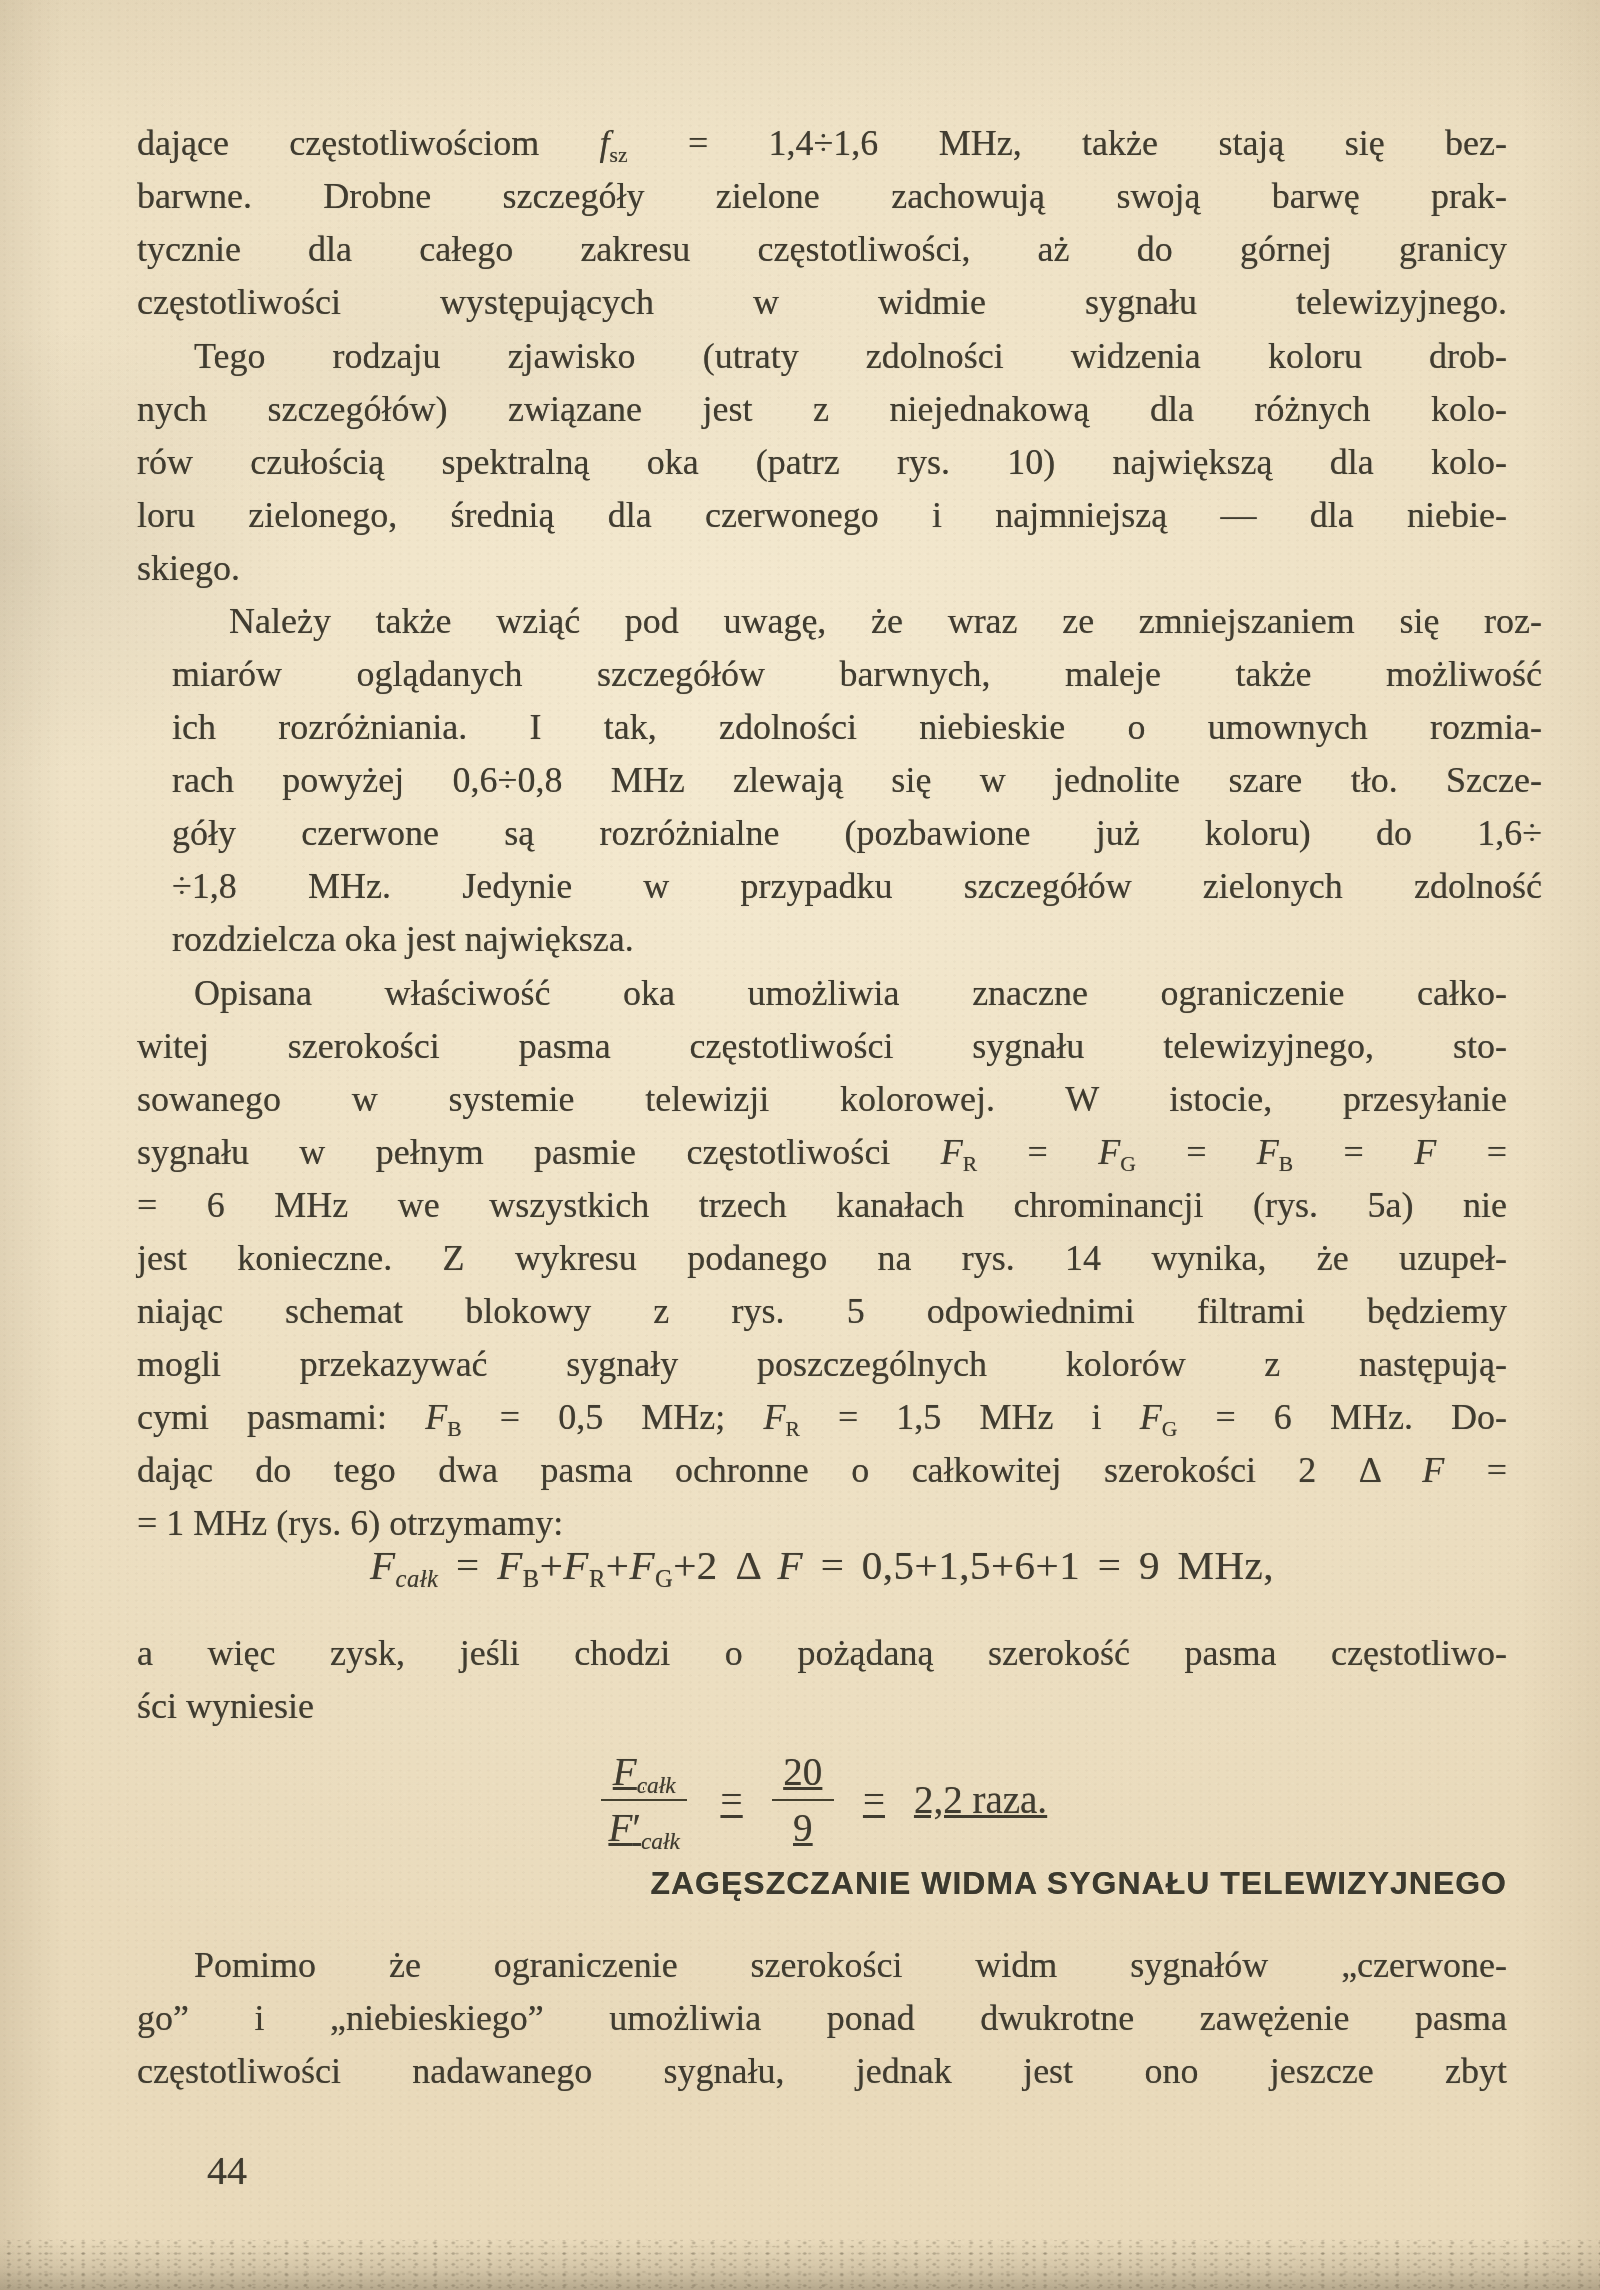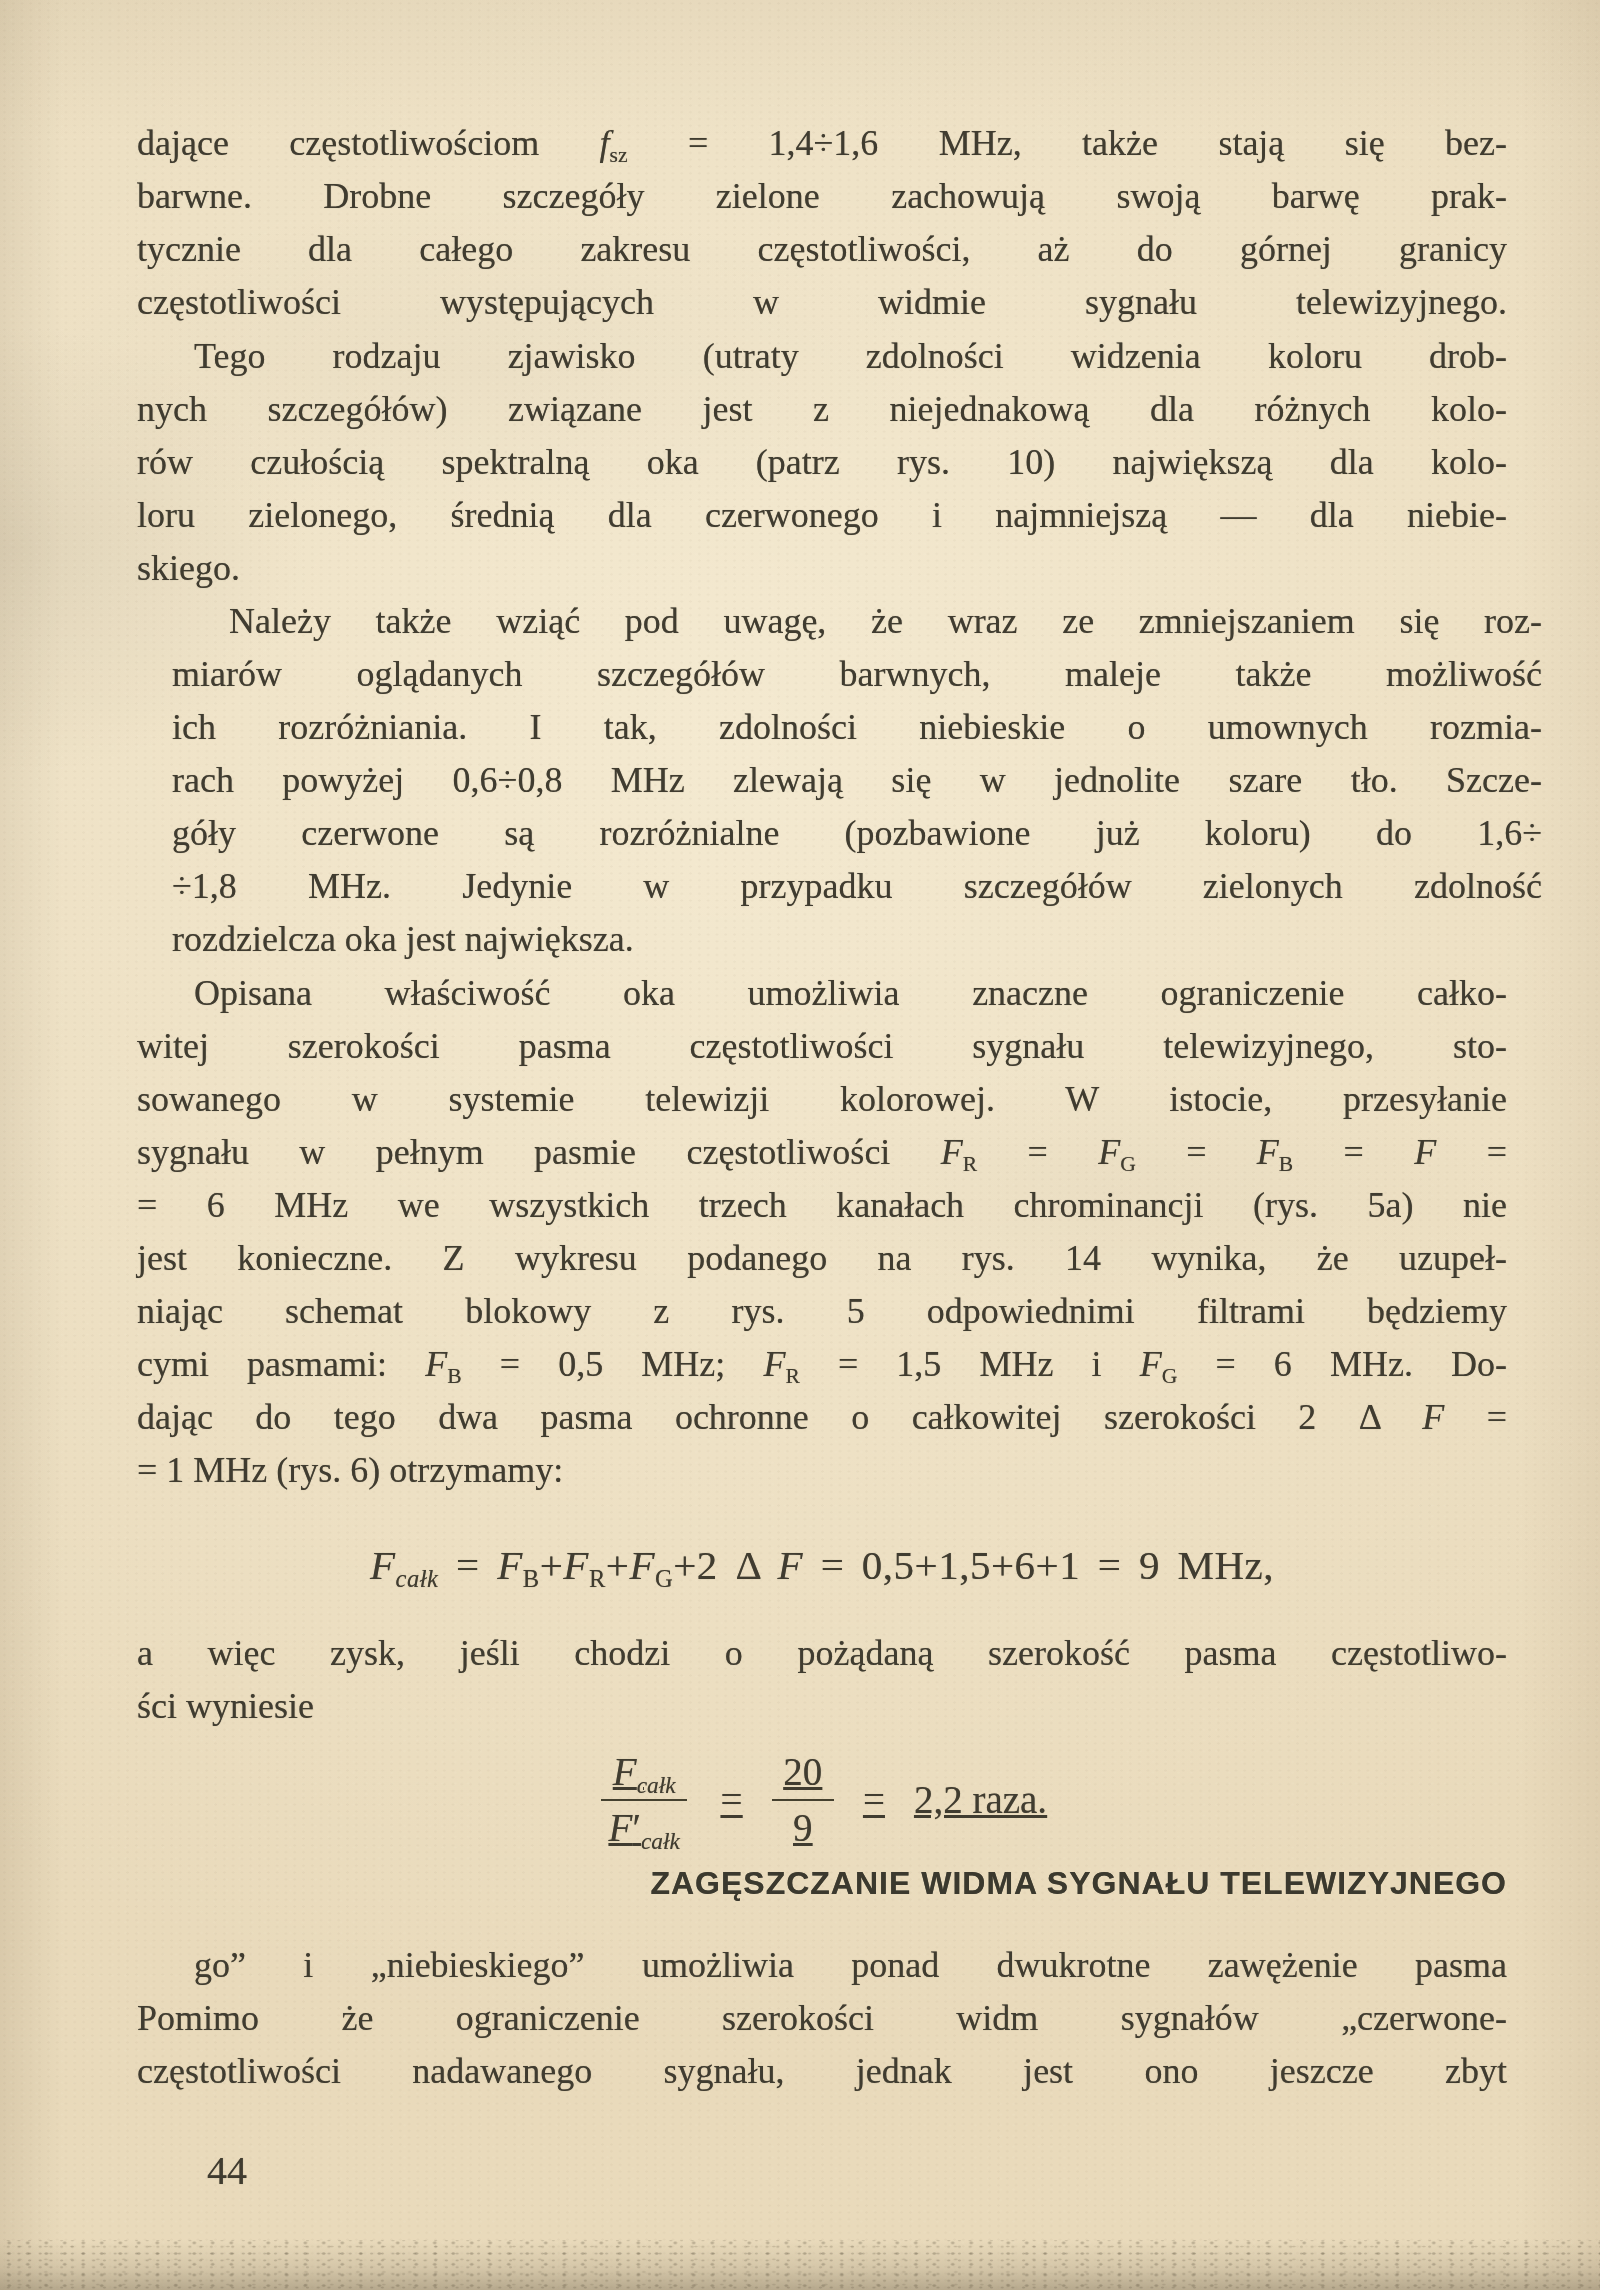--- a/index.html
+++ b/index.html
@@ -89,20 +89,21 @@
       <div class="line end">rozdzielcza oka jest największa.</div>
     </section>
   <section class="text-col para p4 indent">
       <div class="line">Opisana właściwość oka umożliwia znaczne ograniczenie całko-</div>
       <div class="line">witej szerokości pasma częstotliwości sygnału telewizyjnego, sto-</div>
       <div class="line">sowanego w systemie telewizji kolorowej. W istocie, przesyłanie</div>
       <div class="line">sygnału w pełnym pasmie częstotliwości <i>F</i><sub>R</sub> = <i>F</i><sub>G</sub> = <i>F</i><sub>B</sub> = <i>F</i> =</div>
       <div class="line">= 6 MHz we wszystkich trzech kanałach chrominancji (rys. 5a) nie</div>
       <div class="line">jest konieczne. Z wykresu podanego na rys. 14 wynika, że uzupeł-</div>
       <div class="line">niając schemat blokowy z rys. 5 odpowiednimi filtrami będziemy</div>
+      <div class="line">mogli przekazywać sygnały poszczególnych kolorów z następują-</div>
       <div class="line">cymi pasmami: <i>F</i><sub>B</sub> = 0,5 MHz; <i>F</i><sub>R</sub> = 1,5 MHz i <i>F</i><sub>G</sub> = 6 MHz. Do-</div>
       <div class="line">dając do tego dwa pasma ochronne o całkowitej szerokości 2 Δ <i>F</i> =</div>
       <div class="line end">= 1 MHz (rys. 6) otrzymamy:</div>
     </section>
 
   <div class="text-col formula"><i>F</i><sub><i>całk</i></sub> = <i>F</i><sub>B</sub>+<i>F</i><sub>R</sub>+<i>F</i><sub>G</sub>+2 Δ <i>F</i> = 0,5+1,5+6+1 = 9 MHz,</div>
 
   <section class="text-col para p5">
       <div class="line">a więc zysk, jeśli chodzi o pożądaną szerokość pasma częstotliwo-</div>
       <div class="line end">ści wyniesie</div>
@@ -118,22 +119,22 @@
       <span class="num">20</span>
       <span class="den">9</span>
     </span>
     <span class="eq">=</span>
     <span class="res">2,2 raza.</span>
   </div>
 
   <h2 class="text-col heading">ZAGĘSZCZANIE WIDMA SYGNAŁU TELEWIZYJNEGO</h2>
 
   <section class="text-col para p6 indent">
+      <div class="line">Pomimo że ograniczenie szerokości widm sygnałów „czerwone-</div>
       <div class="line">go” i „niebieskiego” umożliwia ponad dwukrotne zawężenie pasma</div>
-      <div class="line">Pomimo że ograniczenie szerokości widm sygnałów „czerwone-</div>
       <div class="line">częstotliwości nadawanego sygnału, jednak jest ono jeszcze zbyt</div>
     </section>
 
   <div class="pagenum">44</div>
 
   <div class="bottom-edge"></div>
 </div>
 
 
 </body></html>

